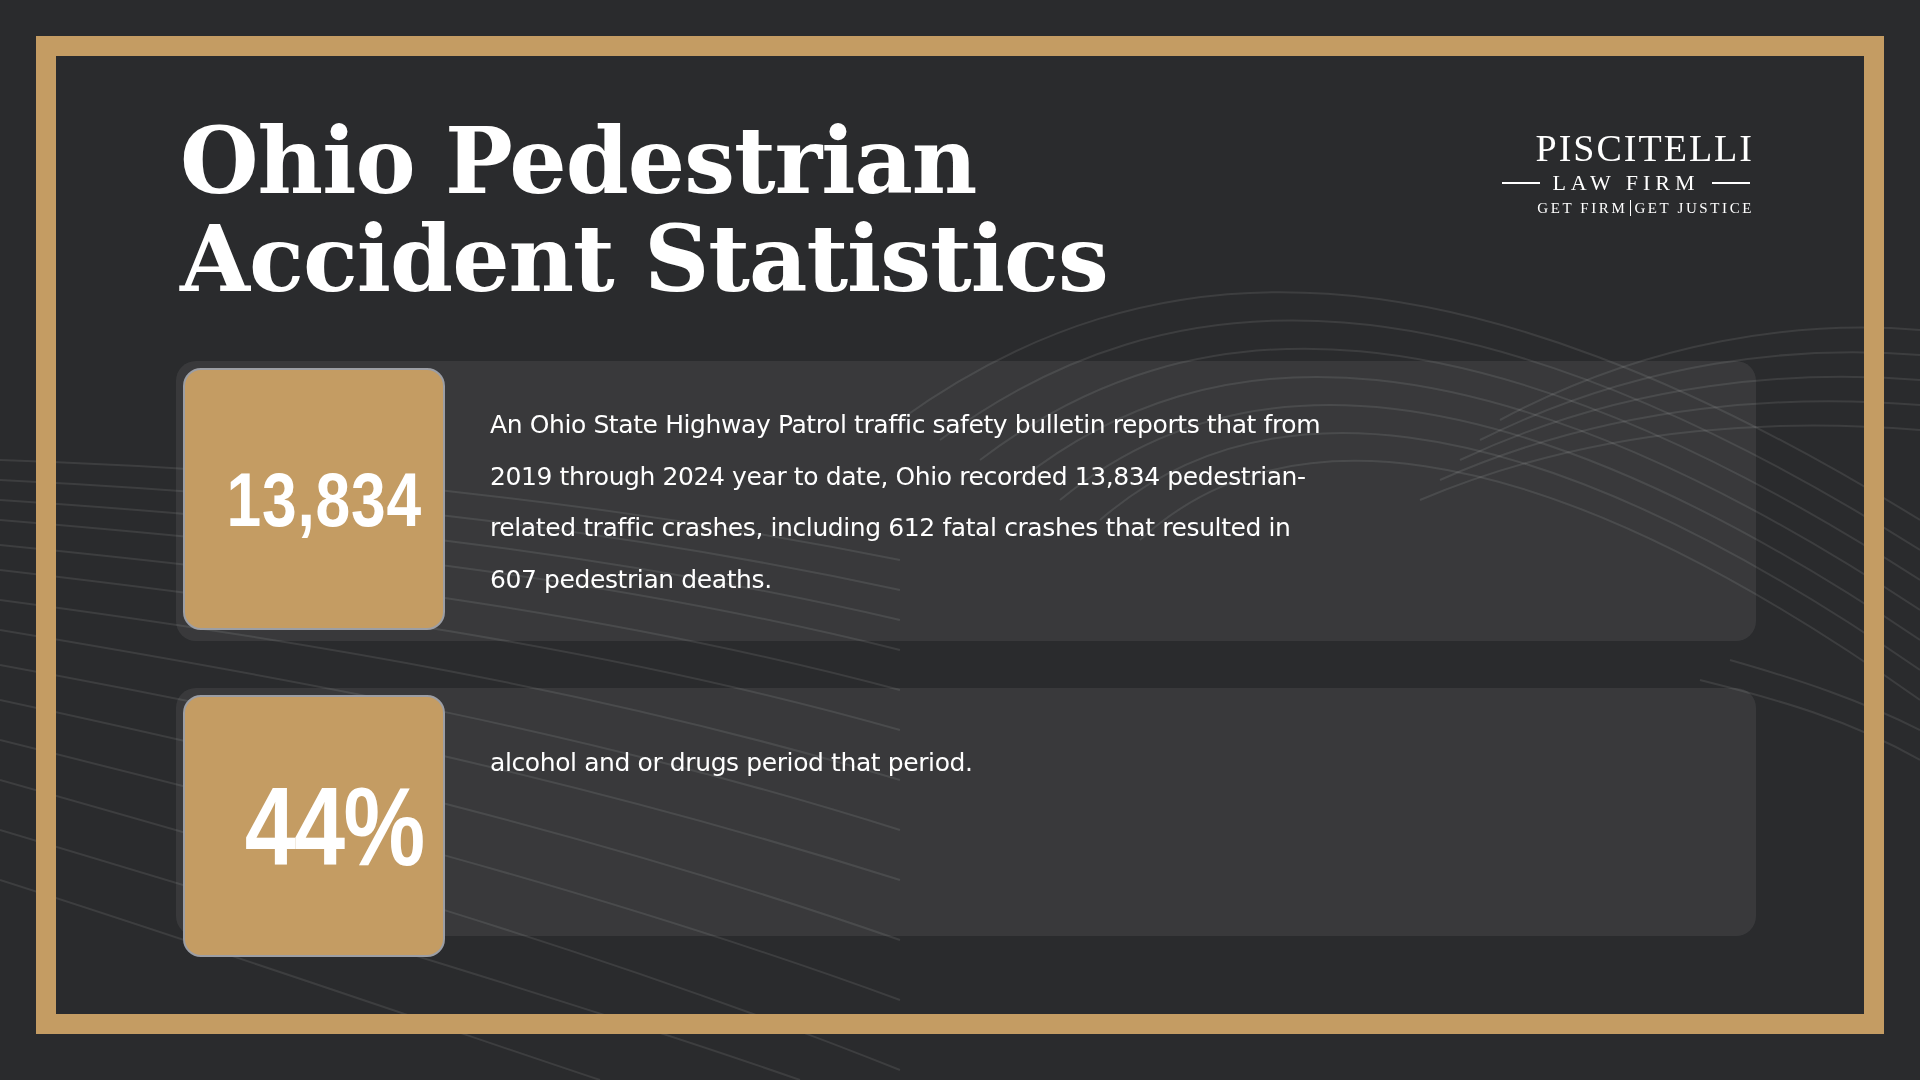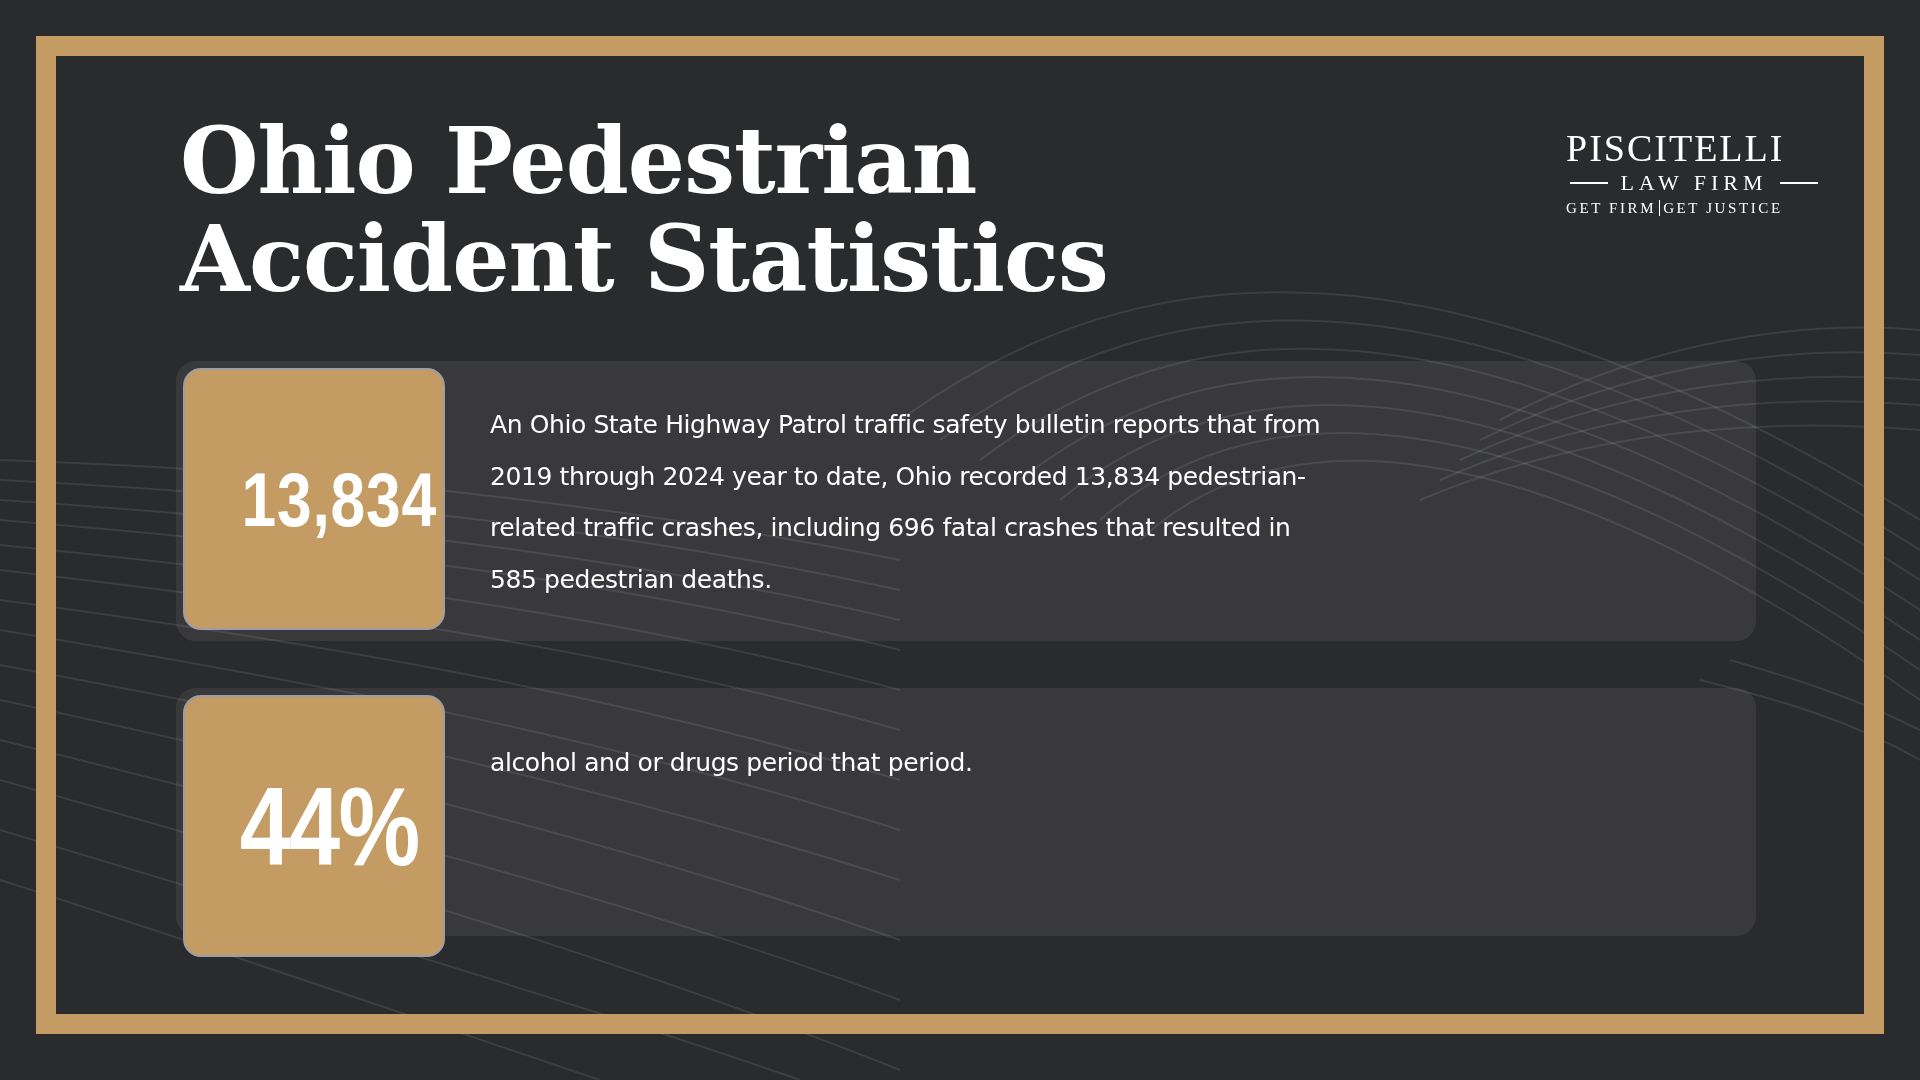--- a/index.html
+++ b/index.html
@@ -14,43 +14,43 @@
     border:20px solid #c49c63; z-index:1; pointer-events:none;
   }
   .title {
     position:absolute; left:180px; top:112px; margin:0; z-index:2;
     font-family:"DejaVu Serif", "Liberation Serif", serif;
     font-weight:bold; color:#ffffff; font-size:92px; line-height:98px;
     letter-spacing:-1px; transform:scaleX(0.98); transform-origin:left top;
   }
   .title span { display:block; white-space:nowrap; }
   .logo {
-    position:absolute; left:1566px; top:128px; width:256px; z-index:2;
-    color:#ffffff; text-align:left;
+    position:absolute; left:1498px; top:128px; width:256px; z-index:2;
+    color:#ffffff; text-align:right;
     font-family:"Liberation Serif", "DejaVu Serif", serif;
   }
   .logo-name { font-size:38px; letter-spacing:2px; line-height:40px; }
   .logo-sub {
     display:flex; align-items:center; justify-content:center; gap:12px;
     font-size:22px; letter-spacing:5px; line-height:26px; margin-top:2px;
   }
   .logo-sub .rule { display:block; width:38px; height:2px; background:#ffffff; }
   .logo-tag { font-size:15px; letter-spacing:2.6px; line-height:20px; margin-top:2px; white-space:nowrap; }
   .logo-tag .bar { display:inline-block; width:1px; height:16px; background:#fff; vertical-align:-3px; margin:0 3px; }
   .card {
     position:absolute; left:176px; width:1580px; border-radius:20px;
     background:rgba(255,255,255,0.07); z-index:2;
   }
   .card-1 { top:361px; height:280px; }
   .card-2 { top:688px; height:248px; }
   .stat-box {
     position:absolute; left:7px; top:7px; width:262px; height:262px;
     background:#c49c63; border:2px solid #9c9ea4; border-radius:18px; box-sizing:border-box;
-    display:flex; align-items:center; justify-content:flex-start;
-    color:#ffffff; font-weight:bold; font-family:"Liberation Sans", sans-serif;padding-left:35px;
+    display:flex; align-items:center; justify-content:flex-end;
+    color:#ffffff; font-weight:bold; font-family:"Liberation Sans", sans-serif;
   }
   .stat-box .val { display:inline-block; transform:scaleX(0.82); }
   .card-1 .stat-box .val { font-size:76px; letter-spacing:1px; }
   .card-2 .stat-box .val { font-size:112px; letter-spacing:-2px; }
   .card-text {
     position:absolute; left:314px; color:#ffffff; width:1250px;
     font-family:"DejaVu Sans", sans-serif; font-size:25px; line-height:51.5px;
     letter-spacing:-0.4px;
   }
   .card-1 .card-text { top:38px; }
@@ -112,22 +112,22 @@
   </div>
 </div>
 
 <div class="card card-1">
   <div class="stat-box">
     <span class="val">13,834</span>
   </div>
   <div class="card-text">
     <span>An Ohio State Highway Patrol traffic safety bulletin reports that from</span>
     <span>2019 through 2024 year to date, Ohio recorded 13,834 pedestrian-</span>
-    <span>related traffic crashes, including 696 fatal crashes that resulted in</span>
-    <span>585 pedestrian deaths.</span>
+    <span>related traffic crashes, including 612 fatal crashes that resulted in</span>
+    <span>607 pedestrian deaths.</span>
   </div>
 </div>
 
 <div class="card card-2">
   <div class="stat-box">
     <span class="val">44%</span>
   </div>
   <div class="card-text">
     <span>alcohol and or drugs period that period.</span>
   </div>

